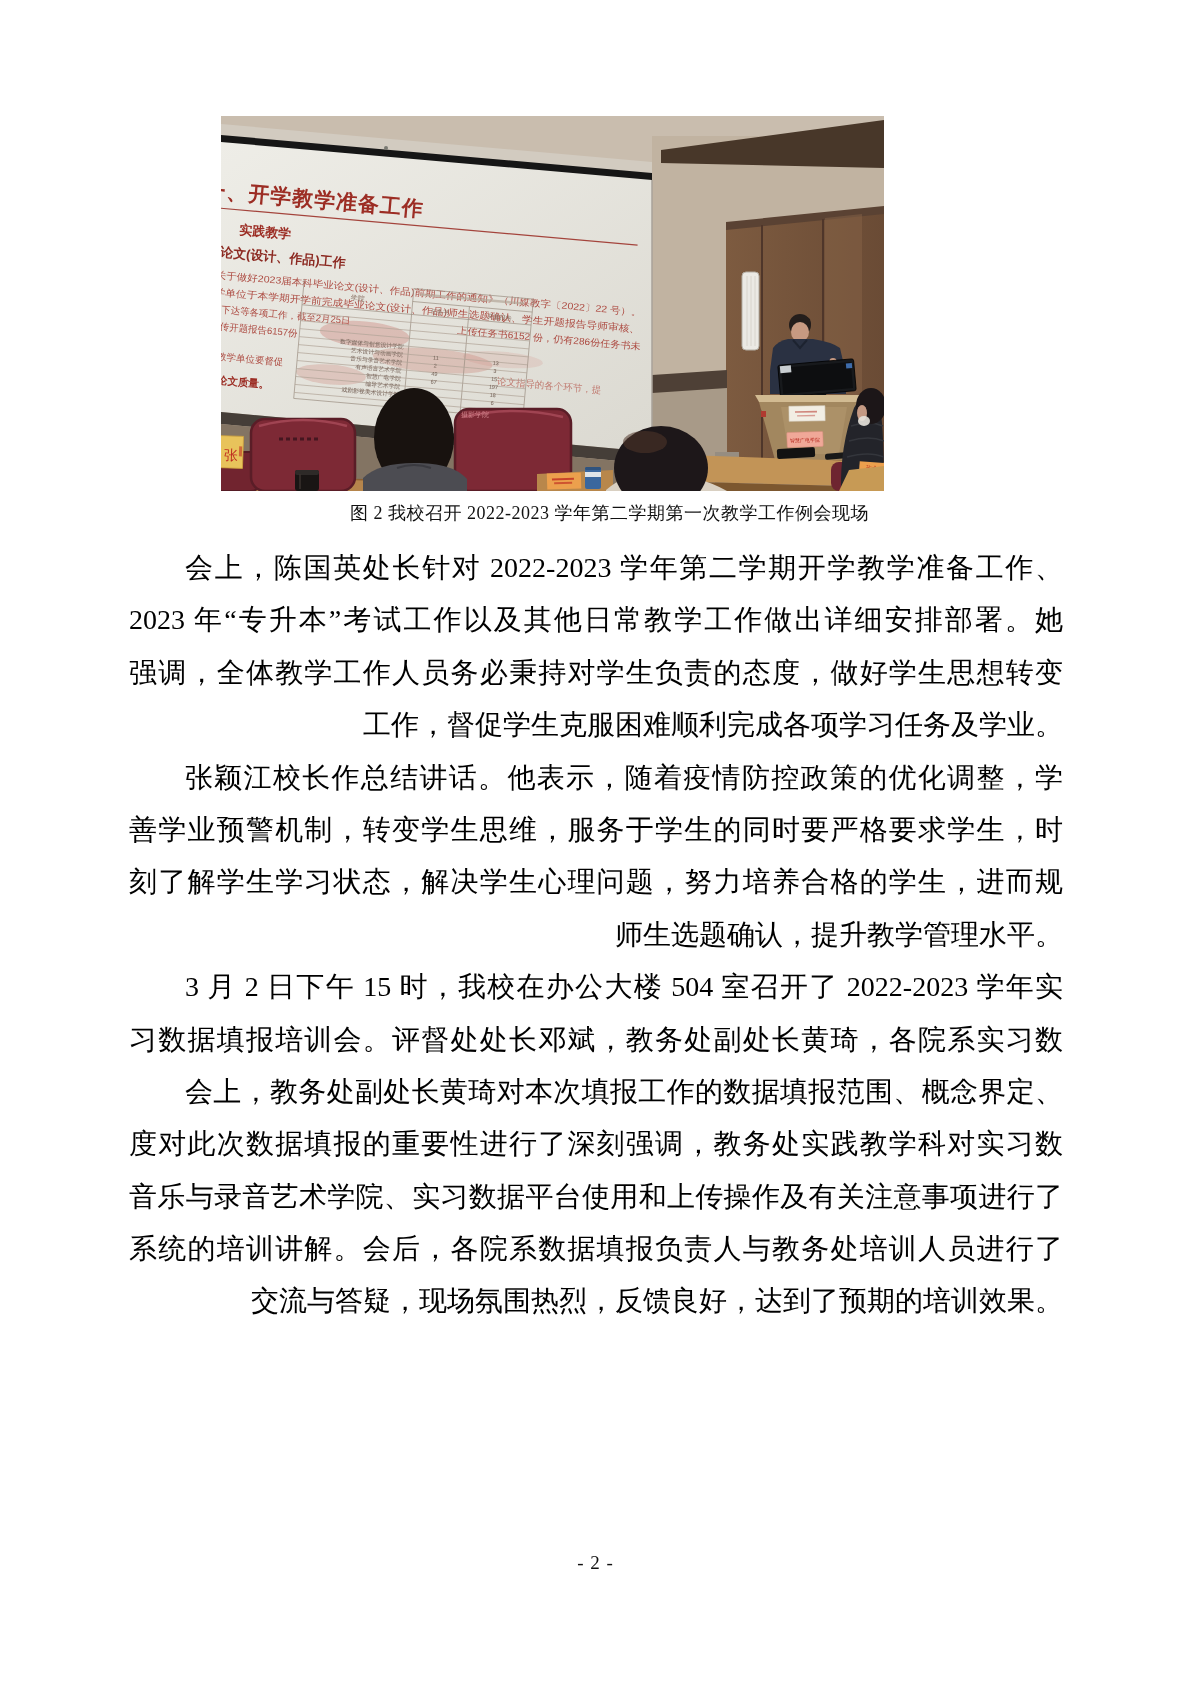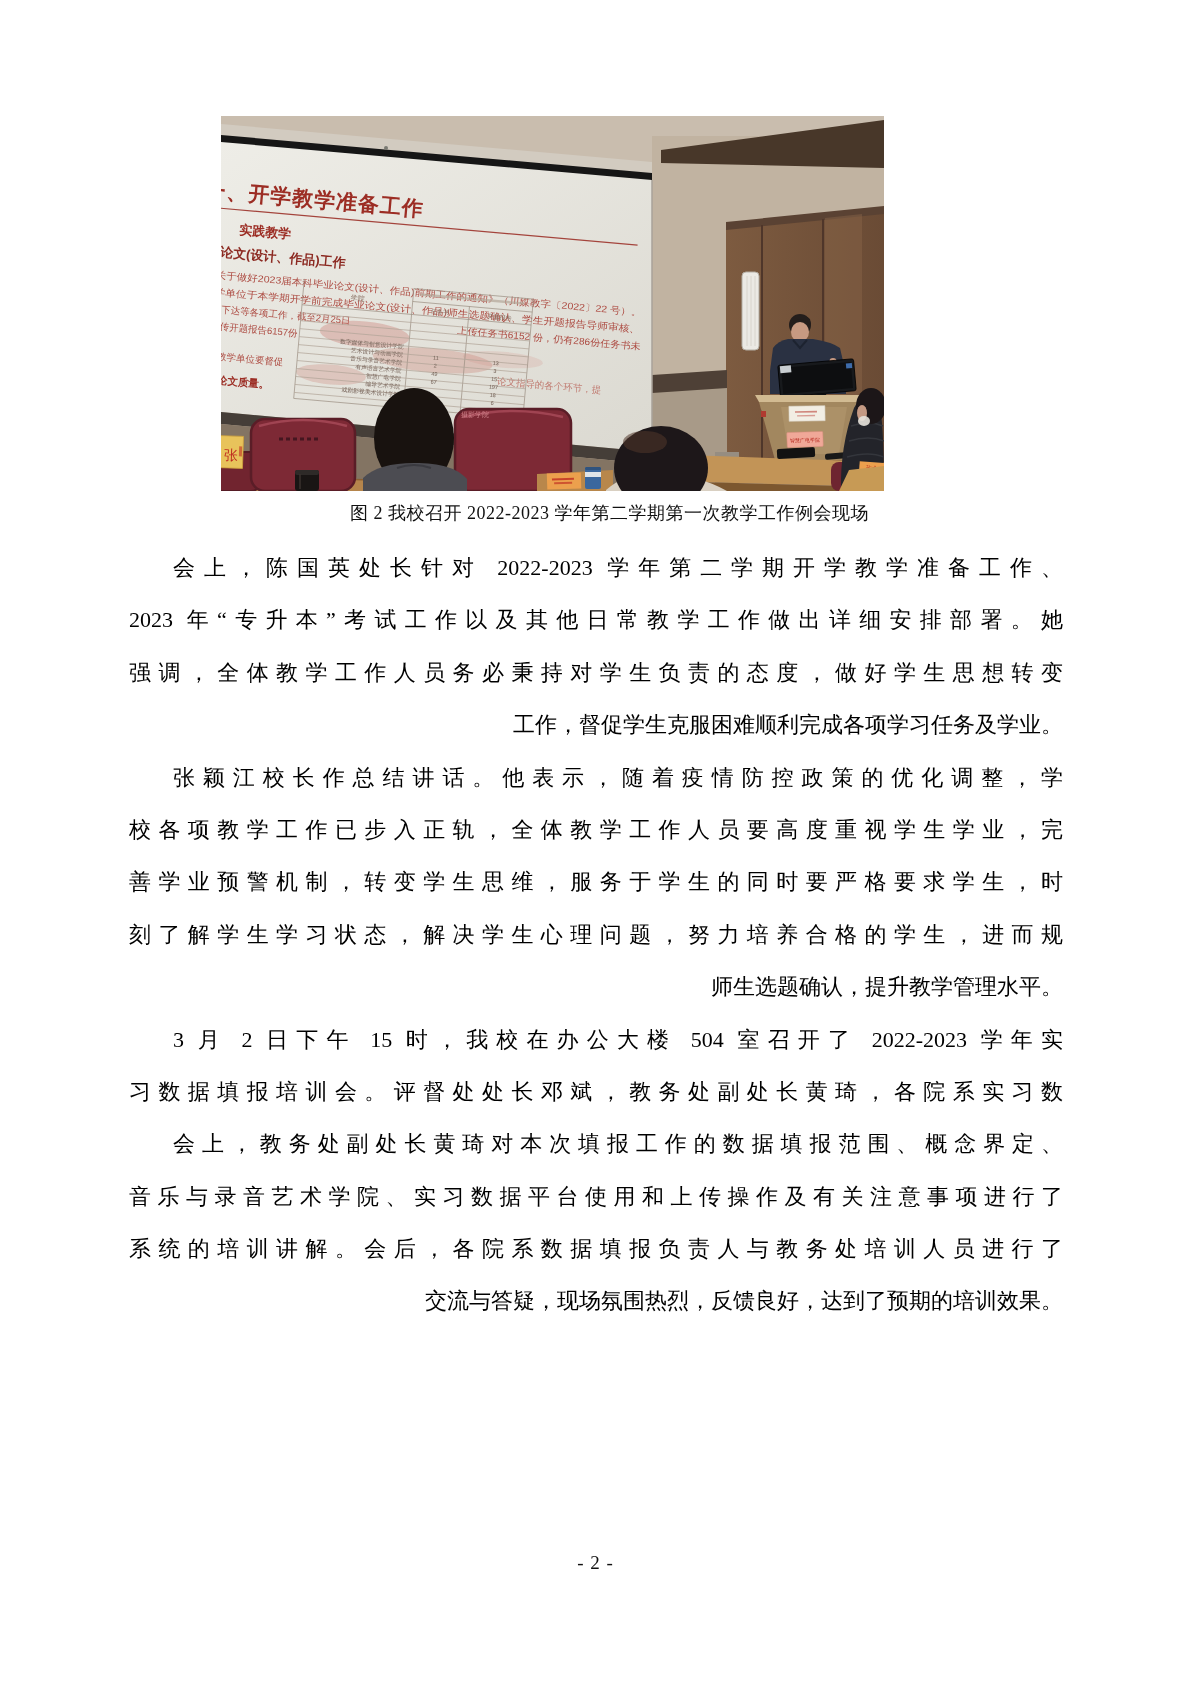--- a/index.html
+++ b/index.html
@@ -14,21 +14,21 @@
   .photo-wrap{
     position:absolute;left:221px;top:116px;width:663px;height:375px;
   }
   .photo-wrap svg{display:block;width:663px;height:375px;}
   .caption{
     position:absolute;top:501px;left:14px;width:100%;
     text-align:center;font-size:18px;letter-spacing:0.5px;color:#111;
   }
   .bodytext{
     position:absolute;left:129px;top:542px;width:934px;
-    font-size:22px;color:#000;
+    font-size:28px;color:#000;
   }
   .line{
     height:52.4px;line-height:52.4px;white-space:nowrap;overflow:visible;
   }
   .just{text-align:justify;text-align-last:justify;white-space:normal;}
   .lastline{text-align:right;}
   .indent{text-indent:2em;}
   .footer{
     position:absolute;top:1552px;left:0;width:100%;
     text-align:center;font-size:19px;color:#111;letter-spacing:1px;
@@ -297,31 +297,31 @@
 
   <div class="bodytext">
     <div class="para">
       <div class="line just indent">会上，陈国英处长针对 2022-2023 学年第二学期开学教学准备工作、</div>
       <div class="line just">2023 年“专升本”考试工作以及其他日常教学工作做出详细安排部署。她</div>
       <div class="line just">强调，全体教学工作人员务必秉持对学生负责的态度，做好学生思想转变</div>
       <div class="line lastline">工作，督促学生克服困难顺利完成各项学习任务及学业。</div>
     </div>
     <div class="para">
       <div class="line just indent">张颖江校长作总结讲话。他表示，随着疫情防控政策的优化调整，学</div>
-      <div class="line just">校各项教学工作已步入正轨，全体教学工作人员要高度重视学生学业，完</div>
       <div class="line just">善学业预警机制，转变学生思维，服务于学生的同时要严格要求学生，时</div>
       <div class="line just">刻了解学生学习状态，解决学生心理问题，努力培养合格的学生，进而规</div>
       <div class="line lastline">师生选题确认，提升教学管理水平。</div>
     </div>
     <div class="para">
       <div class="line just indent">3 月 2 日下午 15 时，我校在办公大楼 504 室召开了 2022-2023 学年实</div>
       <div class="line just">习数据填报培训会。评督处处长邓斌，教务处副处长黄琦，各院系实习数</div>
     </div>
     <div class="para">
       <div class="line just indent">会上，教务处副处长黄琦对本次填报工作的数据填报范围、概念界定、</div>
+      <div class="line just">度对此次数据填报的重要性进行了深刻强调，教务处实践教学科对实习数</div>
       <div class="line just">音乐与录音艺术学院、实习数据平台使用和上传操作及有关注意事项进行了</div>
       <div class="line just">系统的培训讲解。会后，各院系数据填报负责人与教务处培训人员进行了</div>
       <div class="line lastline">交流与答疑，现场氛围热烈，反馈良好，达到了预期的培训效果。</div>
     </div>
   </div>
 
   <div class="footer">- 2 -</div>
 
 </div>
 

